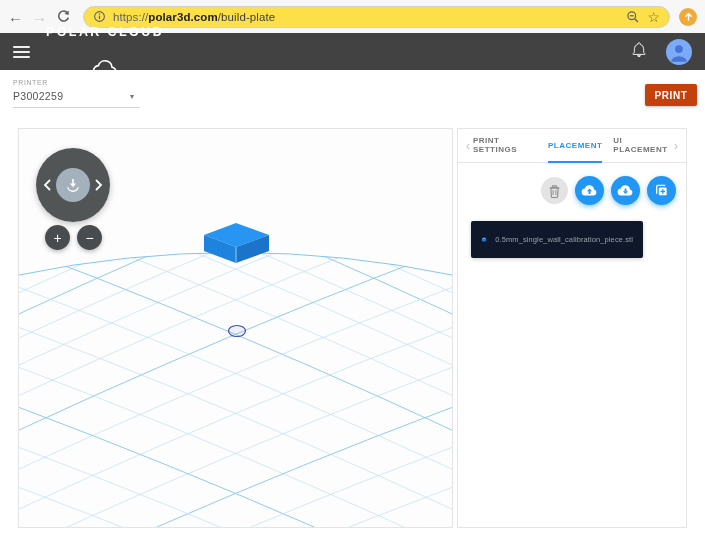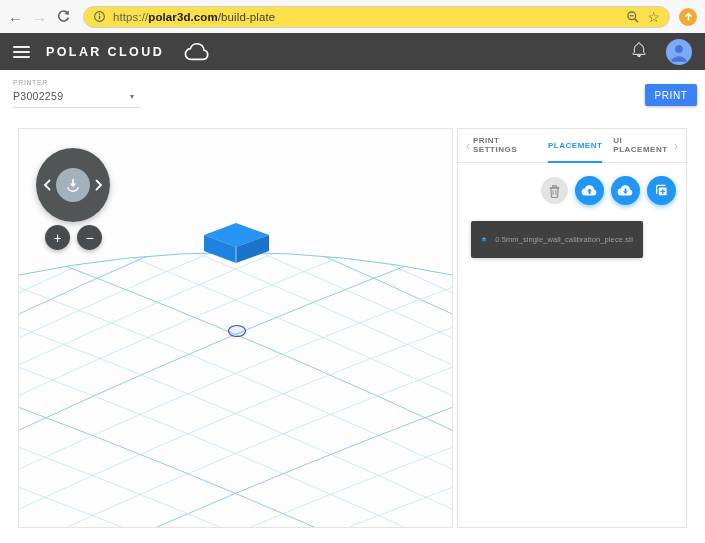--- a/index.html
+++ b/index.html
@@ -20,38 +20,38 @@
   .url-text .path { color:#3c4043; }
   .star { font-size:14px; color:#5f6368; }
   .ext-btn { width:18px; height:18px; border-radius:50%; background:#f0a93b;
     display:flex; align-items:center; justify-content:center; flex:0 0 auto; }
 
   
   .app-header { height:37px; background:#424242; display:flex; align-items:center;
     padding:0 13px; }
   .hamburger { width:17px; display:flex; flex-direction:column; gap:3px; margin-right:16px; }
   .hamburger span { height:2px; background:#efefef; border-radius:1px; }
-  .logo { display:flex; align-items:center; gap:20px; }
+  .logo { display:flex; align-items:center; gap:20px;flex-direction:column; }
   .logo-text { color:#fff; font-size:12.5px; font-weight:bold; letter-spacing:2.4px; }
   .header-spacer { flex:1; }
   .bell { margin-right:20px; }
   .avatar { width:26px; height:26px; border-radius:50%; background:#7baaf7;
     overflow:hidden; display:flex; align-items:center; justify-content:center; }
 
   
   .toolbar { height:58px; position:relative; background:#fff; }
   .printer-select { position:absolute; left:13px; top:9px; width:127px; cursor:pointer; }
   .printer-label { font-size:7px; letter-spacing:.6px; color:#9e9e9e; }
   .printer-value-row { display:flex; align-items:center; justify-content:space-between;
     padding:4px 6px 5px 0; border-bottom:1px solid #d6d6d6; }
   .printer-value { font-size:10.5px; color:#555; letter-spacing:.3px; }
   .caret { font-size:8px; color:#757575; }
   .print-btn { position:absolute; right:8px; top:14px; width:52px; height:22px;
-    background:#3b82f6; color:#fff; border:none; border-radius:2px; font-size:10px;
-    font-weight:normal; letter-spacing:.6px; box-shadow:0 1px 3px rgba(0,0,0,.25);
+    background:#c2410c; color:#fff; border:none; border-radius:2px; font-size:10px;
+    font-weight:bold; letter-spacing:.6px; box-shadow:0 1px 3px rgba(0,0,0,.25);
     font-family:"Liberation Sans",sans-serif; cursor:pointer; }
 
   
   .content { display:flex; padding:0 18px; gap:4px; }
   .viewport { position:relative; width:435px; height:400px; background:#fdfdfd;
     border:1px solid #e4e4e4; }
   .viewport > svg.scene { position:absolute; left:0; top:0; }
 
   .orbit-orb { position:absolute; left:17px; top:19px; width:74px; height:74px;
     border-radius:50%; background:rgba(58,61,63,.88); box-shadow:0 2px 6px rgba(0,0,0,.25); }
@@ -80,21 +80,21 @@
     letter-spacing:.5px; color:#757575; cursor:pointer; border-bottom:2px solid transparent;
     margin-bottom:-1px; }
   .ptab.active { color:#2196f3; border-bottom-color:#2196f3; }
   .actions-row { margin-top:13px; display:flex; justify-content:flex-end;
     align-items:center; gap:7px; padding-right:10px; }
   .circle-btn { border-radius:50%; border:none; display:flex; align-items:center;
     justify-content:center; cursor:pointer; padding:0; }
   .circle-btn.gray { width:27px; height:27px; background:#e3e3e3; }
   .circle-btn.blue { width:29px; height:29px; background:#2196f3;
     box-shadow:0 2px 5px rgba(33,150,243,.5); }
-  .file-card { margin:16px 0 0 13px; width:172px; height:37px; background:#404040;
+  .file-card { margin:16px 0 0 13px; width:172px; height:37px; background:#0f172a;
     border-radius:2px; box-shadow:0 1px 4px rgba(0,0,0,.2); display:flex;
     align-items:center; gap:8px; padding:0 10px; cursor:pointer; }
   .file-name { font-size:7.5px; color:#9aa0a6; letter-spacing:.1px; white-space:nowrap; }
 </style>
 </head>
 <body>
 
 <div class="browser-bar">
   <span class="nav-glyph">←</span>
   <span class="nav-glyph disabled">→</span>

